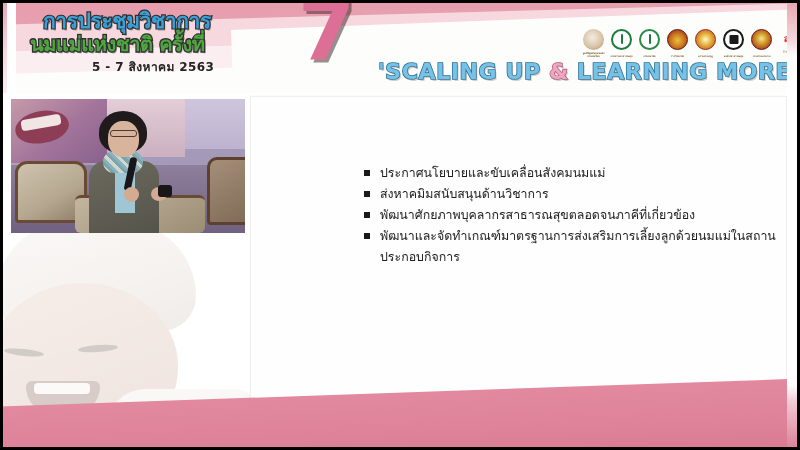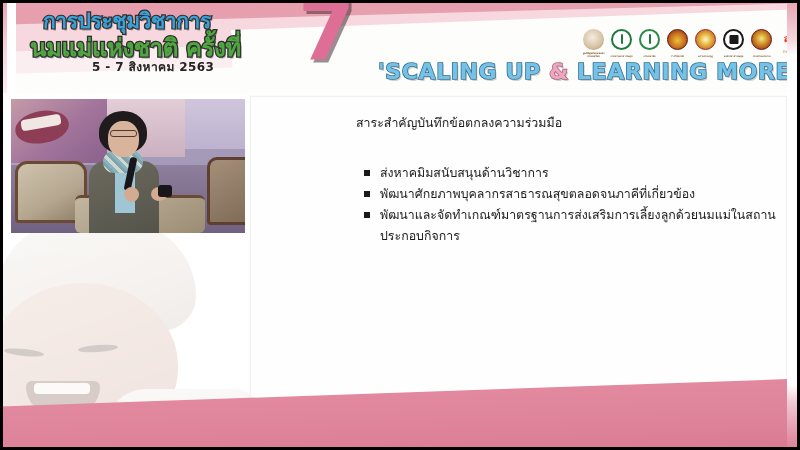--- a/index.html
+++ b/index.html
@@ -74,21 +74,21 @@
     letter-spacing: -0.4px;
   }
   .title-th1 {
     left: 27px; top: 4px; font-size: 21px;
     color: #3aa0d8;
     -webkit-text-stroke: 2.4px #2f2f2f;
     paint-order: stroke fill;
     text-shadow: 1.5px 1.5px 0 rgba(60,60,60,.45);
   }
   .title-th2 {
-    left: 14px; top: 28px; font-size: 24px;
+    left: 14px; top: 28px; font-size: 20px;
     color: #4fa83f;
     -webkit-text-stroke: 2.6px #2f2f2f;
     paint-order: stroke fill;
     text-shadow: 1.5px 1.5px 0 rgba(60,60,60,.45);
   }
   .title-date {
     position: absolute; left: 76px; top: 57px;
     font-size: 12px; font-weight: bold; color: #232323;
     white-space: nowrap; letter-spacing: .4px;
   }
@@ -449,23 +449,23 @@
       <div class="vid-face"></div>
       <div class="vid-glass"></div>
       <div class="vid-mic"></div>
       <div class="vid-hand"></div>
       <div class="vid-hand2"></div>
       <div class="vid-remote"></div>
     </div>
 
     <div class="text-panel">
       <div class="lead">
-        <div>สาระสำคัญบันทึกข้อตกลงความร่วมมือ</div>
       </div>
       <ul class="bullets">
+        <li>ประกาศนโยบายและขับเคลื่อนสังคมนมแม่</li>
         <li>ส่งหาคมิมสนับสนุนด้านวิชาการ</li>
         <li>พัฒนาศักยภาพบุคลากรสาธารณสุขตลอดจนภาคีที่เกี่ยวข้อง</li>
         <li>พัฒนาและจัดทำเกณฑ์มาตรฐานการส่งเสริมการเลี้ยงลูกด้วยนมแม่ในสถานประกอบกิจการ</li>
       </ul>
     </div>
 
     <div class="bottom-band-light"></div>
     <div class="bottom-band"></div>
   </div>
 

